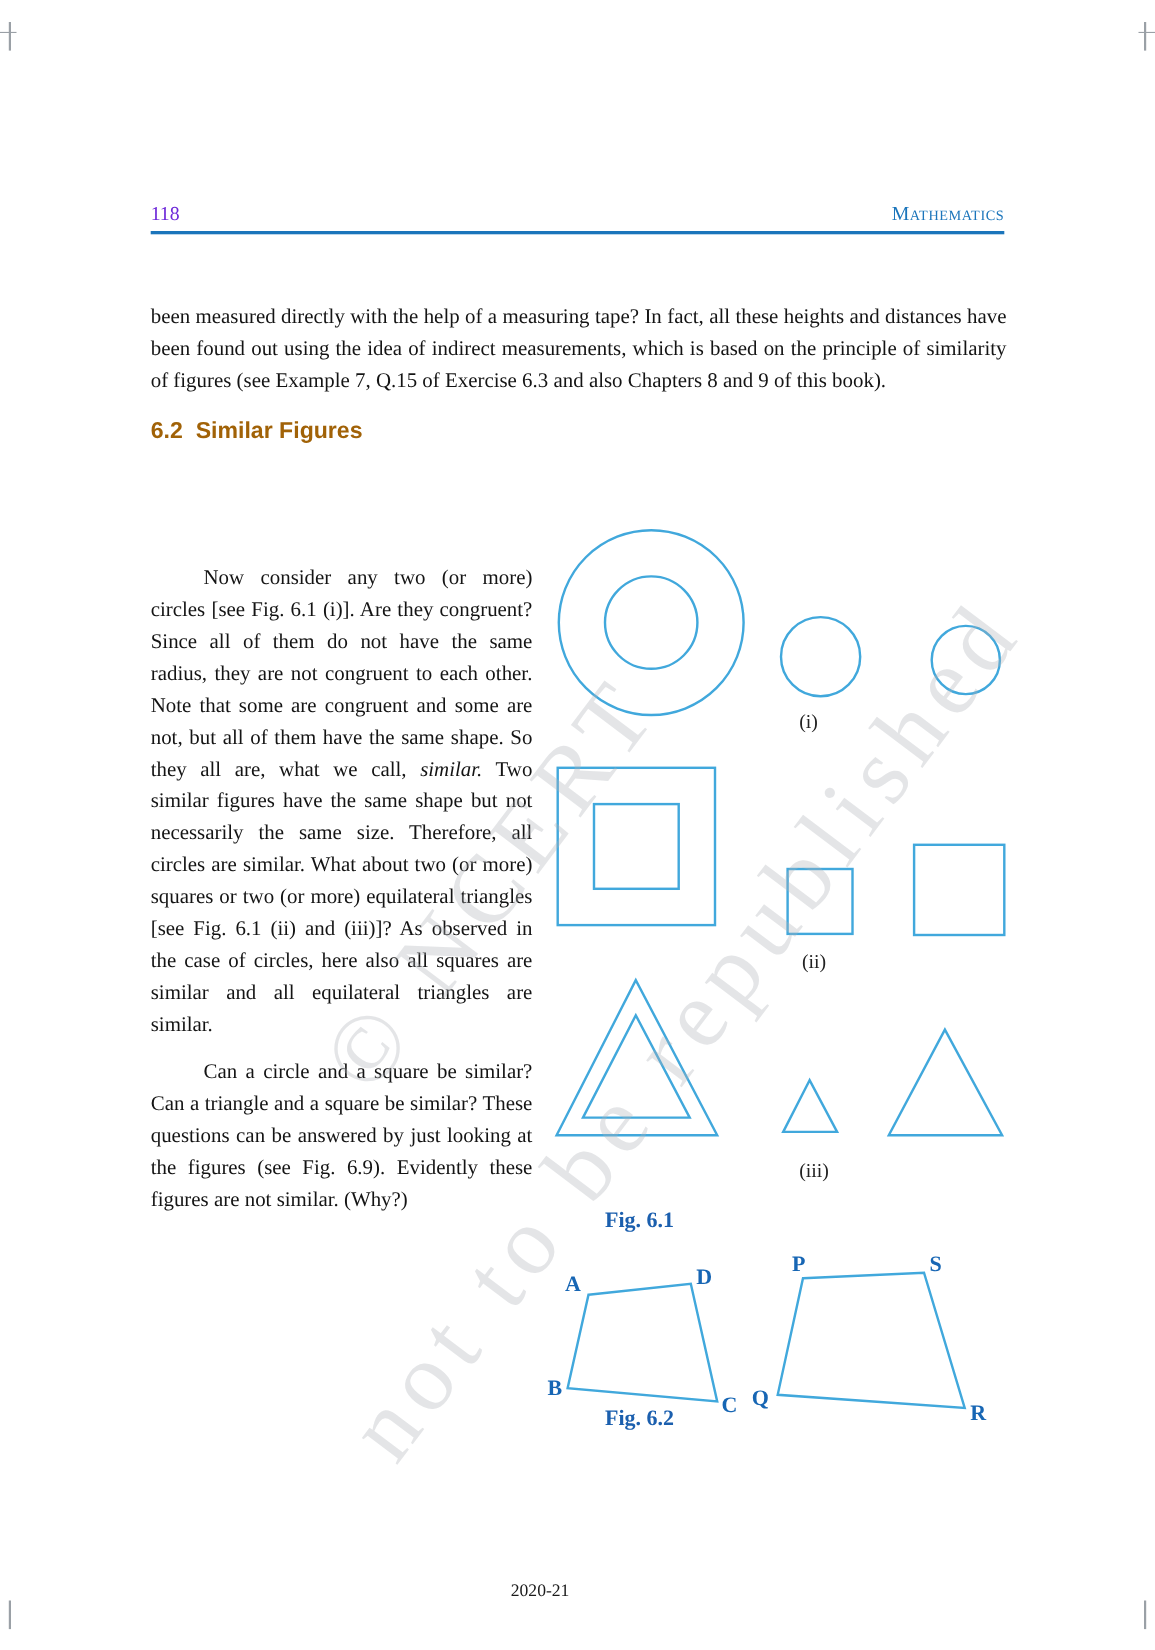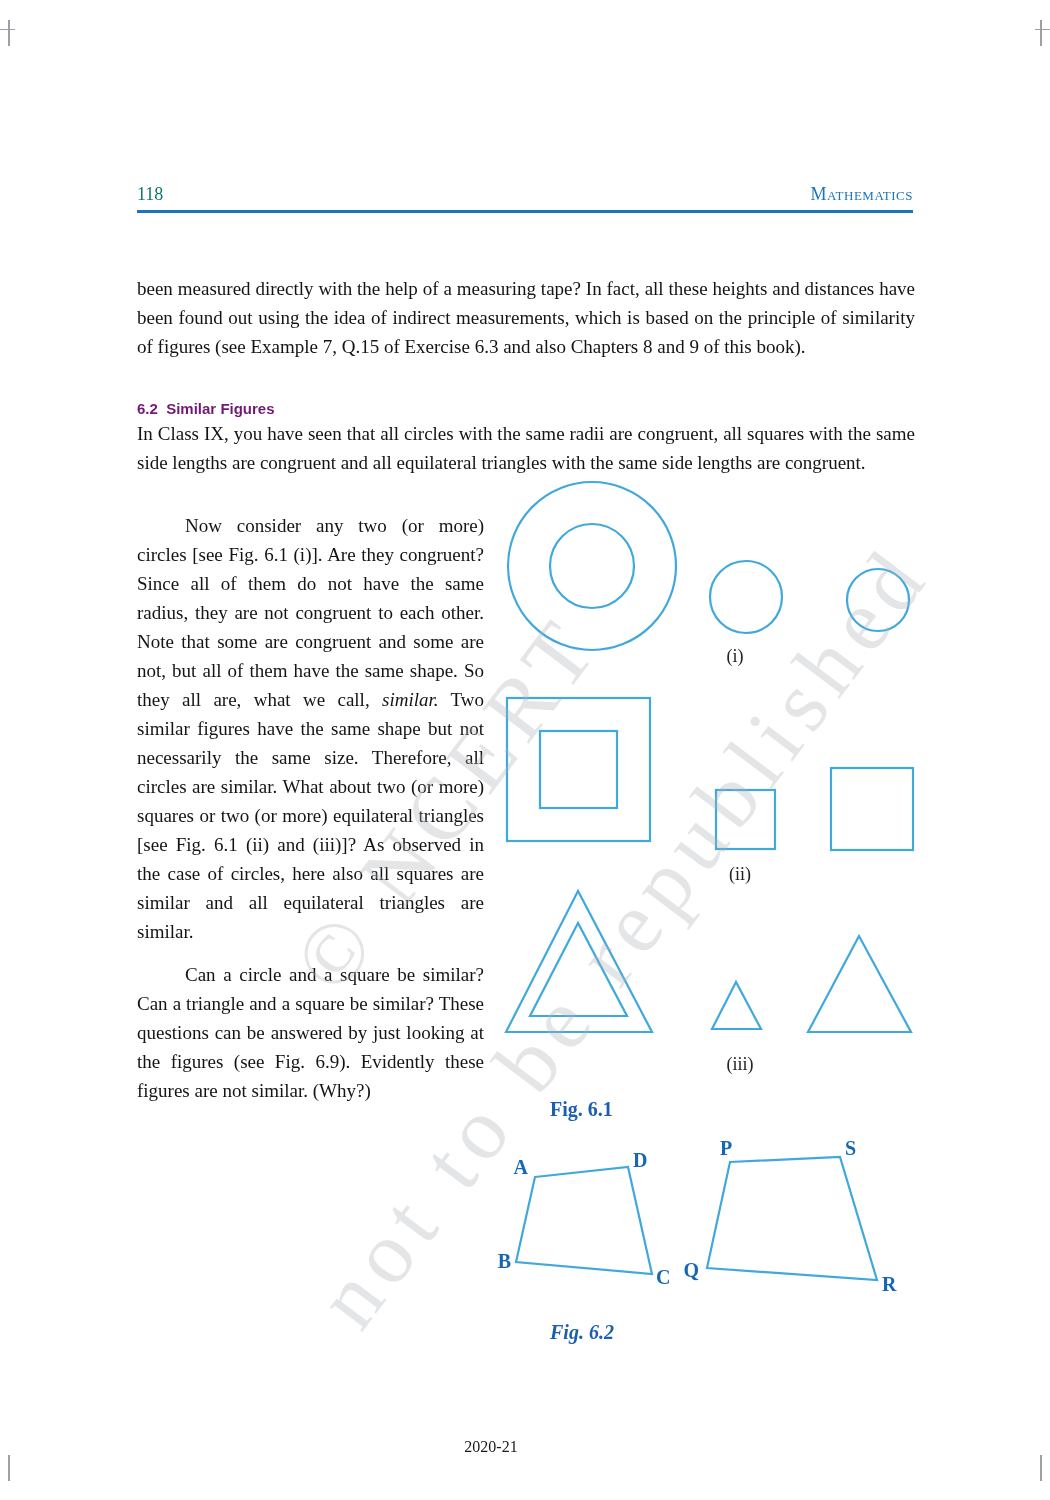--- a/index.html
+++ b/index.html
@@ -3,47 +3,47 @@
 <meta charset="utf-8">
 <style>
   html,body{margin:0;padding:0;background:#ffffff;}
   .page{position:relative;width:1050px;height:1500px;background:#ffffff;overflow:hidden;
         font-family:"Liberation Serif",serif;color:#111;}
   
   .crop{position:absolute;background:#9aa0a6;}
   
   .pagehead{position:absolute;left:137px;top:184px;width:776px;display:flex;
             justify-content:space-between;align-items:baseline;}
-  .pagenum{font-size:18px;color:#0f766e;}
+  .pagenum{font-size:18px;color:#6d28d9;}
   .subject{font-size:18px;color:#1b75bb;font-variant:small-caps;letter-spacing:0.5px;}
   .rule{position:absolute;left:137px;top:210px;width:776px;height:3px;background:#1b75bb;}
   
   .body{font-family:"Liberation Serif",serif;font-size:19px;line-height:29px;
         color:#141414;text-align:justify;margin:0;}
   .para1{position:absolute;left:137px;top:230px;width:778px;margin-top:44px;}
-  .section{position:absolute;left:137px;top:400px;margin:0;
-           font-family:"Liberation Sans",sans-serif;font-size:15px;font-weight:bold;
-           color:#701a75;white-space:pre-wrap;}
+  .section{position:absolute;left:137px;top:380px;margin:0;
+           font-family:"Liberation Sans",sans-serif;font-size:21px;font-weight:bold;
+           color:#a16207;white-space:pre-wrap;}
   .para2{position:absolute;left:137px;top:419px;width:778px;}
   .leftcol{position:absolute;left:137px;top:511px;width:347px;}
   .leftcol p{margin:0 0 14px 0;}
   .indent{text-indent:48px;}
   .it{}
   .sp{font-style:italic;letter-spacing:1.2px;word-spacing:2px;}
   
   .figsvg{position:absolute;}
   .fig1{left:488px;top:468px;}
   .fig2{left:490px;top:1135px;}
   .shape{fill:none;stroke:#41a8dc;stroke-width:2.2px;}
   .sublabel{font-family:"Liberation Serif",serif;font-size:18px;fill:#222;}
   .vlabel{font-family:"Liberation Serif",serif;font-size:20px;font-weight:bold;fill:#1766b4;}
   .figcap{position:absolute;left:550px;width:280px;text-align:left;
           font-weight:bold;font-size:20px;color:#1b5fae;font-family:"Liberation Serif",serif;}
   .cap1{top:1098px;}
-  .cap2{top:1321px;font-style:italic;}
+  .cap2{top:1278px;}
   
   .footer{position:absolute;left:0;top:1438px;width:982px;text-align:center;
           font-size:16px;color:#1a1a1a;}
   
   .watermark{position:absolute;left:115px;top:400px;width:840px;height:940px;
              display:flex;flex-direction:column;justify-content:center;align-items:center;
              gap:120px;transform:rotate(-53deg);pointer-events:none;z-index:9;
              font-family:"Liberation Serif",serif;font-size:88px;color:#aeb2b8;
              opacity:0.33;letter-spacing:10px;white-space:nowrap;}
 </style>
@@ -62,21 +62,20 @@
   <header class="pagehead">
     <span class="pagenum">118</span>
     <span class="subject">Mathematics</span>
   </header>
   <div class="rule"></div>
 
   <p class="body para1">been measured directly with the help of a measuring tape? In fact, all these heights and distances have been found out using the idea of indirect measurements, which is based on the principle of similarity of figures (see Example 7, Q.15 of Exercise 6.3 and also Chapters 8 and 9 of this book).</p>
 
   <h2 class="section">6.2  Similar Figures</h2>
 
-  <p class="body para2">In Class IX, you have seen that all circles with the same radii are congruent, all squares with the same side lengths are congruent and all equilateral triangles with the same side lengths are congruent.</p>
 
   <div class="leftcol">
     <p class="body indent"><span>Now consider any two (or more) circles [see Fig. 6.1 (i)]. Are they congruent? Since all of them do not have the same radius, they are not congruent to each other. Note that some are congruent and some are not, but all of them have the same shape. So they all are, what we call, </span><em class="it">similar.</em><span> Two similar figures have the same shape but not necessarily the same size. Therefore, all circles are similar. What about two (or more) squares or two (or more) equilateral triangles [see Fig. 6.1 (ii) and (iii)]? As observed in the case of circles, here also all squares are similar and all equilateral triangles are similar.</span></p>
     <p class="body indent">Can a circle and a square be similar? Can a triangle and a square be similar? These questions can be answered by just looking at the figures (see Fig. 6.9). Evidently these figures are not similar. (Why?)</p>
   </div>
 
   <svg class="figsvg fig1" width="440" height="612" viewBox="0 0 440 612">
 
     <circle class="shape" cx="104" cy="98" r="84"></circle>
     <circle class="shape" cx="104" cy="98" r="42"></circle>

